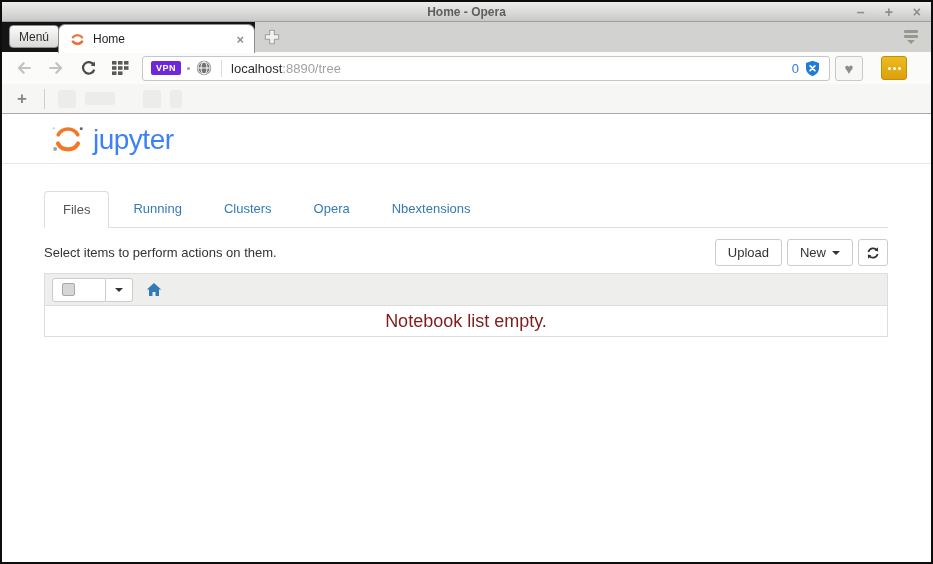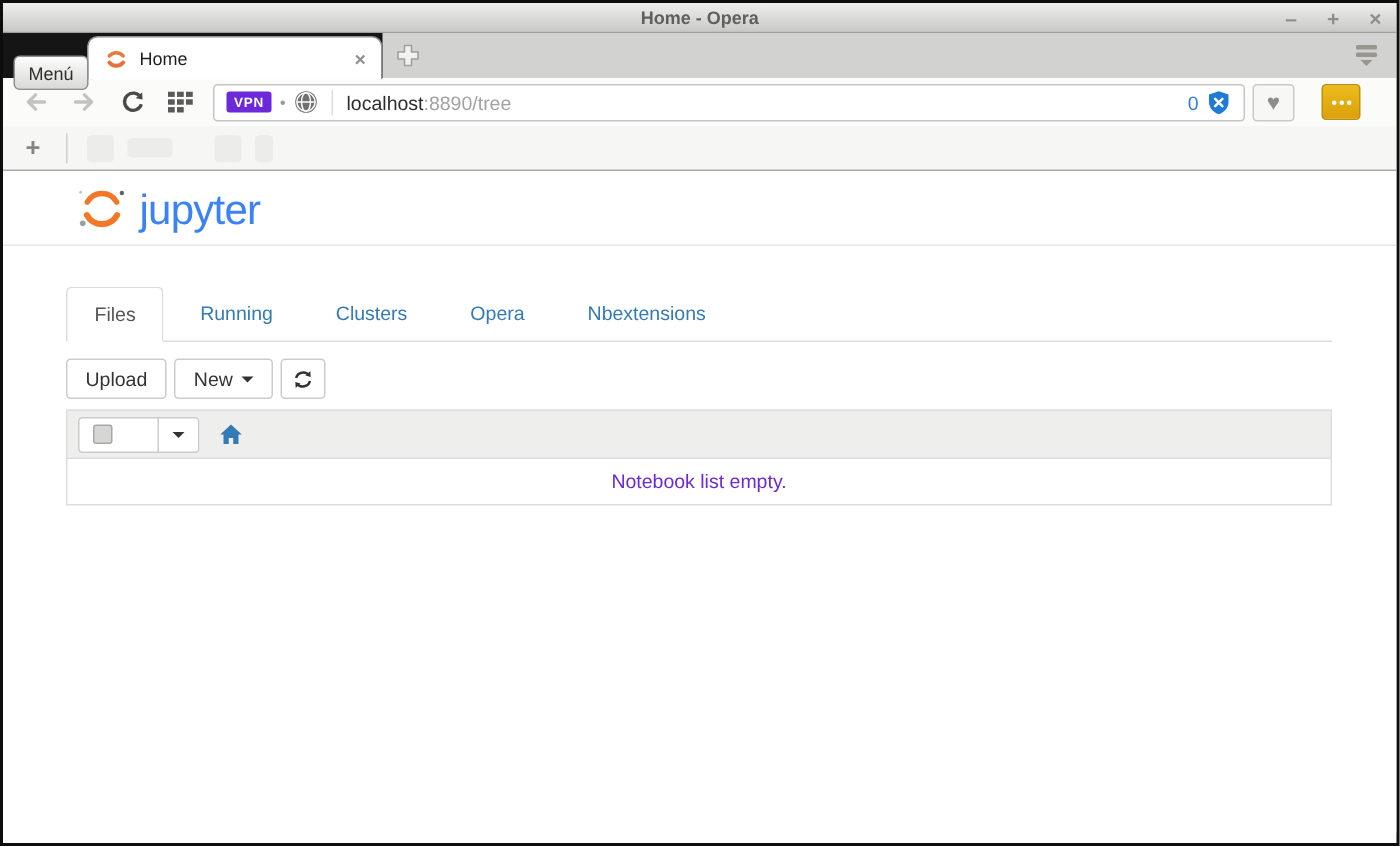--- a/index.html
+++ b/index.html
@@ -15,21 +15,21 @@
     border-bottom: 1px solid #9e9e9c; position: relative;
     display: flex; align-items: center; justify-content: center;
   }
   .titlebar .title { font-size: 12px; font-weight: bold; color: #5f5f5f; }
   .win-controls { position: absolute; right: 10px; top: 0; height: 100%; display: flex; align-items: center; gap: 20px; }
   .win-controls span { color: #8e8e8c; font-weight: bold; font-size: 14px; line-height: 1; cursor: default; }
   
   .tabbar { height: 30px; background: #d2d2d0; position: relative; }
   .tabbar-dark { position: absolute; left: 0; top: 0; width: 253px; height: 100%; background: #151515; }
   .menu-btn {
-    position: absolute; left: 7px; top: 15px; height: 23px; padding: 0 9px; z-index: 3;
+    position: absolute; left: 7px; top: 3px; height: 23px; padding: 0 9px; z-index: 3;
     background: linear-gradient(#fcfcfc, #d9d9d7); border: 1px solid #8f8f8f; border-radius: 4px;
     font-size: 12px; color: #2e2e2e; display: flex; align-items: center;
   }
   .browser-tab {
     position: absolute; left: 56px; top: 2px; width: 197px; height: 29px; z-index: 2;
     background: #ffffff; border: 1px solid #8f8f8f; border-bottom: none;
     border-radius: 7px 7px 0 0; display: flex; align-items: center; padding: 0 10px;
   }
   .browser-tab .tab-label { font-size: 12px; color: #1f1f1f; margin-left: 7px; flex: 1; }
   .browser-tab .tab-close { color: #8f8f8f; font-size: 13px; font-weight: bold; }
@@ -100,21 +100,21 @@
     display: flex; align-items: center; padding-left: 9px; cursor: pointer;
   }
   .checkbox { width: 13px; height: 13px; background: #d6d6d4; border: 1px solid #a8a8a8; border-radius: 2px; }
   .caret-seg {
     width: 27px; height: 24px; background: #fff; border: 1px solid #ccc; border-left: none;
     border-radius: 0 3px 3px 0; display: flex; align-items: center; justify-content: center; cursor: pointer;
   }
   .home-ico { margin-left: 13px; display: inline-flex; }
   .empty-row {
     height: 31px; border: 1px solid #ddd; border-top: none; background: #fff;
-    text-align: center; line-height: 30px; font-size: 13px; color: #6d28d9;
+    text-align: center; line-height: 30px; font-size: 18px; color: #7f1d1d;
   }
 </style>
 </head>
 <body>
 
 <div class="window">
 
   <div class="titlebar">
     <span class="title">Home - Opera</span>
     <div class="win-controls">
@@ -243,20 +243,21 @@
     <div class="container">
       <ul class="nav-tabs">
         <li class="active">Files</li>
         <li class="link">Running</li>
         <li class="link">Clusters</li>
         <li class="link">Opera</li>
         <li class="link">Nbextensions</li>
       </ul>
 
       <div class="action-row">
+        <span class="select-text">Select items to perform actions on them.</span>
         <div class="btn-row">
           <button class="btn">Upload</button>
           <button class="btn">
             <span>New</span>
             <span class="caret"></span>
           </button>
           <button class="btn icon-only">
             <svg width="14" height="14" viewBox="0 0 14 14">
               <path d="M2.4 6 A4.9 4.9 0 0 1 11 4.2" fill="none" stroke="#333" stroke-width="1.7"></path>
               <path d="M11.9 1.3 L12.1 5.4 L8.6 4.4 Z" fill="#333"></path>

